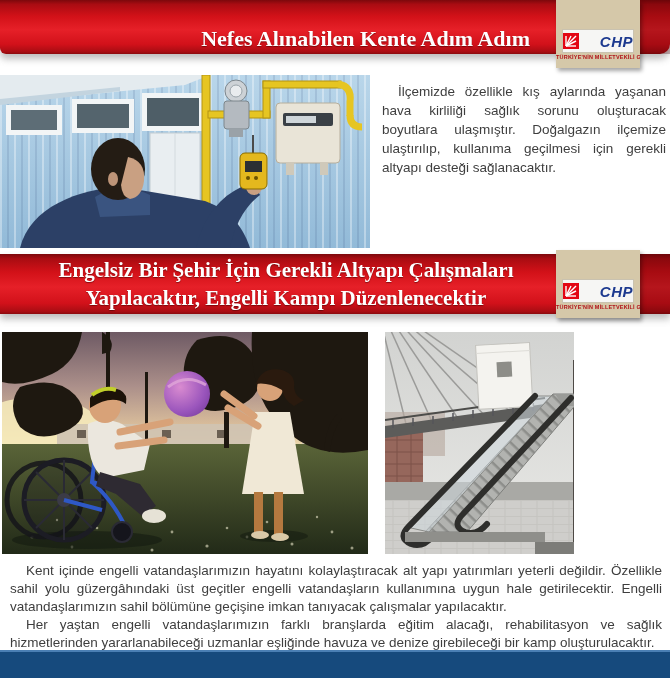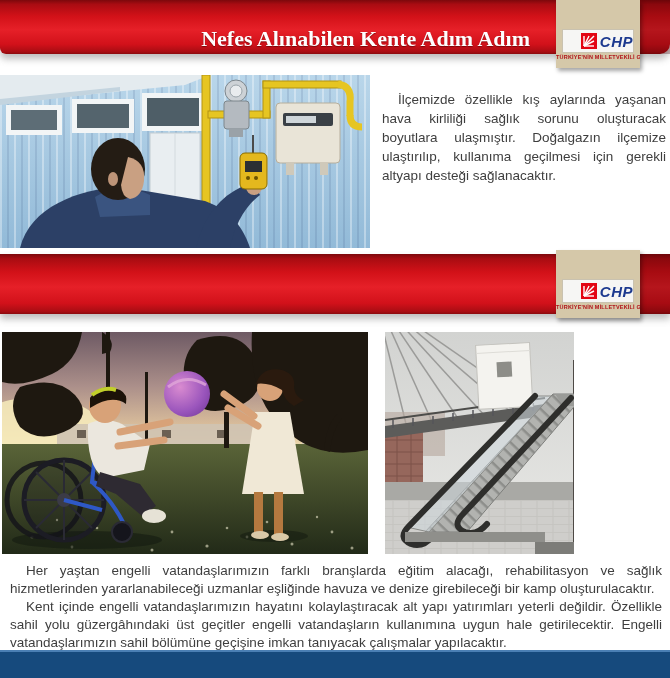--- a/index.html
+++ b/index.html
@@ -19,36 +19,36 @@
   .banner2-titles{position:absolute;top:2px;left:28px;width:516px;text-align:center;
     color:#fff;font-family:"Liberation Serif",serif;font-weight:bold;font-size:21px;line-height:28px;
     text-shadow:0 1px 1px rgba(60,0,0,.55);}
 
   
   .chp-box{position:absolute;left:556px;width:84px;height:68px;background:#d5c8a9;
     box-shadow:2px 3px 4px rgba(0,0,0,.35);z-index:5;}
   .chp-box.b1{top:0;}
   .chp-box.b2{top:250px;}
   .chp-plate{margin:29px auto 0 auto;width:72px;height:24px;background:#f6f6f4;border:1px solid #c9c2b0;
-    display:flex;align-items:center;justify-content:flex-end;gap:3px;box-sizing:border-box;}
+    display:flex;align-items:center;justify-content:space-between;gap:3px;box-sizing:border-box;}
   .chp-letters{color:#1d3a8f;font-weight:bold;font-style:italic;font-size:15px;letter-spacing:.5px;
     font-family:"Liberation Sans",sans-serif;}
   .chp-slogan{margin-top:1px;text-align:center;font-size:5.5px;color:#b01116;font-weight:bold;
     white-space:nowrap;overflow:hidden;letter-spacing:.2px;}
 
   
   .photo{position:absolute;overflow:hidden;}
   .photo svg{display:block;}
   .photo1{left:0;top:75px;width:370px;height:173px;}
   .photo2{left:2px;top:332px;width:366px;height:222px;}
   .photo3{left:385px;top:332px;width:189px;height:222px;}
 
   
   .para{color:#3e3e3e;text-align:justify;}
-  .para1{position:absolute;left:382px;top:90px;width:284px;font-size:13.5px;line-height:19px;}
+  .para1{position:absolute;left:382px;top:82px;width:284px;font-size:13.5px;line-height:19px;}
   .para1 .indent, .bottom-text .indent{display:inline-block;width:16px;}
   .bottom-text{position:absolute;left:10px;top:562px;width:652px;font-size:13.5px;line-height:18px;}
   .bottom-text p{margin:0;}
 
   
   .footer{position:absolute;left:0;right:0;top:650px;height:28px;background:#164a7d;
     border-top:2px solid #4a7fb4;}
 </style>
 </head>
 <body>
@@ -148,20 +148,24 @@
         <circle cx="248" cy="103" r="2" fill="#6b5300"></circle>
         <circle cx="256" cy="103" r="2" fill="#6b5300"></circle>
       </g>
     </svg>
   </div>
 
   <div class="para para1"><span class="indent"></span><span>İlçemizde özellikle kış aylarında yaşanan hava kirliliği sağlık sorunu oluşturacak boyutlara ulaşmıştır. Doğalgazın ilçemize ulaştırılıp, kullanıma geçilmesi için gerekli altyapı desteği sağlanacaktır.</span></div>
 
   <div class="banner banner2">
     <div class="banner-endcap"></div>
+    <div class="banner2-titles">
+      <div>Engelsiz Bir Şehir İçin Gerekli Altyapı Çalışmaları</div>
+      <div>Yapılacaktır, Engelli Kampı Düzenlenecektir</div>
+    </div>
   </div>
 
   <div class="chp-box b2">
     <div class="chp-plate">
       <svg width="16" height="16" viewBox="0 0 16 16">
         <rect x="0" y="0" width="16" height="16" fill="#e30613"></rect>
         <g stroke="#ffffff" stroke-width="1.4">
           <line x1="3" y1="13" x2="13" y2="3"></line>
           <line x1="3" y1="13" x2="13" y2="8"></line>
           <line x1="3" y1="13" x2="13" y2="13"></line>
@@ -364,19 +368,19 @@
         <polygon points="26,196 150,64 166,64 44,200" fill="rgba(205,215,220,.55)" stroke="#8a8b88" stroke-width="1"></polygon>
         <path d="M150,64 L24,194 q-12,12 2,18 q12,4 22,-8" fill="none" stroke="#2e2e2c" stroke-width="6" stroke-linecap="round"></path>
         <path d="M186,66 L78,182 q-12,12 2,18 q12,4 22,-8" fill="none" stroke="#2e2e2c" stroke-width="6" stroke-linecap="round"></path>
         <rect x="20" y="200" width="140" height="10" fill="#8f8f8b"></rect>
         <polygon points="150,210 200,210 214,222 150,222" fill="#7c7c78"></polygon>
       </g>
     </svg>
   </div>
 
   <div class="bottom-text para">
+    <p><span class="indent"></span><span>Kent içinde engelli vatandaşlarımızın hayatını kolaylaştıracak alt yapı yatırımları yeterli değildir. Özellikle sahil yolu güzergâhındaki üst geçitler engelli vatandaşların kullanımına uygun hale getirilecektir. Engelli vatandaşlarımızın sahil bölümüne geçişine imkan tanıyacak çalışmalar yapılacaktır.</span></p>
     <p><span class="indent"></span><span>Her yaştan engelli vatandaşlarımızın farklı branşlarda eğitim alacağı, rehabilitasyon ve sağlık hizmetlerinden yararlanabileceği uzmanlar eşliğinde havuza ve denize girebileceği bir kamp oluşturulacaktır.</span></p>
-    <p><span class="indent"></span><span>Kent içinde engelli vatandaşlarımızın hayatını kolaylaştıracak alt yapı yatırımları yeterli değildir. Özellikle sahil yolu güzergâhındaki üst geçitler engelli vatandaşların kullanımına uygun hale getirilecektir. Engelli vatandaşlarımızın sahil bölümüne geçişine imkan tanıyacak çalışmalar yapılacaktır.</span></p>
   </div>
 
   <div class="footer"></div>
 
 </div>
 
 </body></html>

